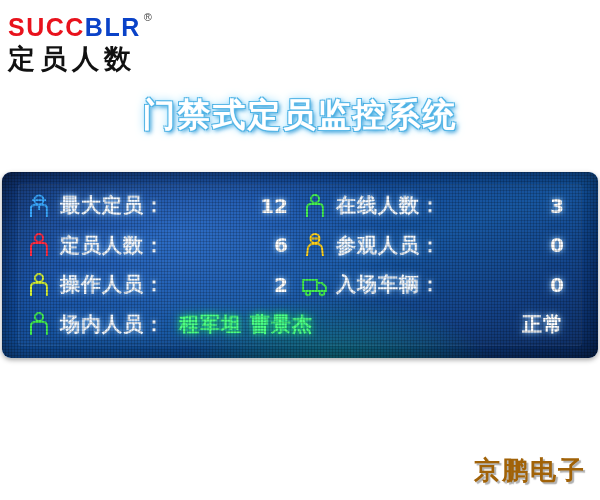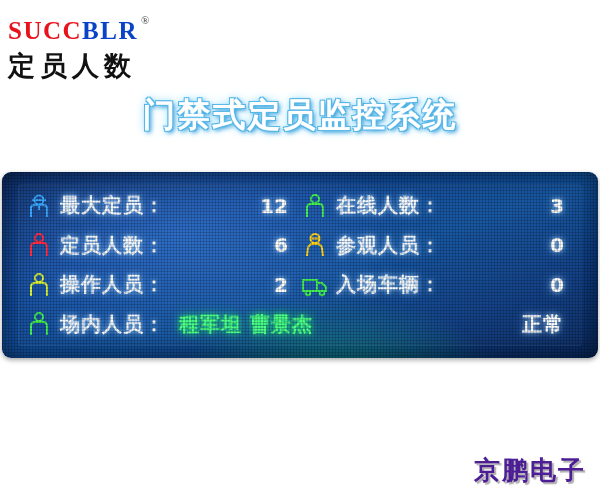--- a/index.html
+++ b/index.html
@@ -17,25 +17,25 @@
 
   
   #brand-logo {
     position: absolute;
     left: 8px;
     top: 8px;
     width: 210px;
     height: 62px;
   }
   #brand-wordmark {
-    font-family: Liberation Serif, serif;
+    font-family: Liberation Sans, sans-serif;
     font-weight: bold;
     font-size: 25px;
     letter-spacing: 1.5px;
-    line-height: 36px;
+    line-height: 30px;
     white-space: nowrap;
   }
   .wm-red  { color: #e8121c; }
   .wm-blue { color: #0a42c8; }
   #brand-reg {
     display: inline-block;
     vertical-align: super;
     font-size: 11px;
     color: #444444;
     font-weight: normal;
@@ -189,21 +189,21 @@
 
   
   #footer-logo {
     position: absolute;
     right: 14px;
     bottom: 12px;
     font-family: "DejaVu Sans", "Liberation Sans", sans-serif;
     font-weight: bold;
     font-size: 26px;
     letter-spacing: 2px;
-    color: #4c1d95;
+    color: #a16207;
     text-shadow: 2px 2px 1px rgba(150,150,150,0.75);
     white-space: nowrap;
   }
 </style>
 </head>
 <body>
 
 <div id="brand-logo">
   <div id="brand-wordmark">
     <span class="wm-red">SUCC</span><span class="wm-blue">BLR</span><span id="brand-reg">®</span>

